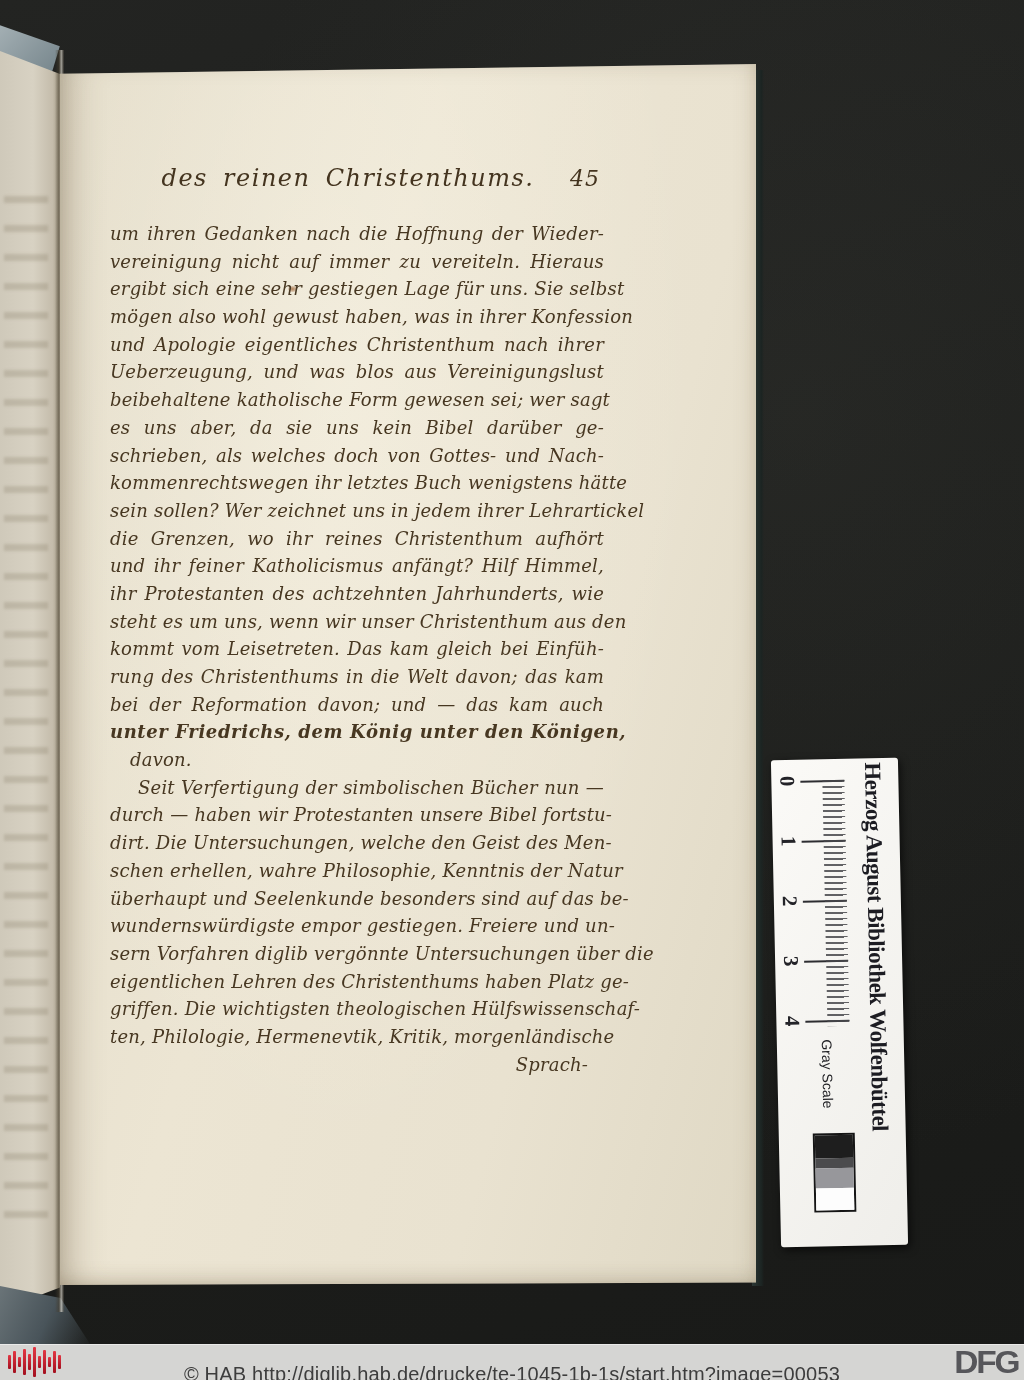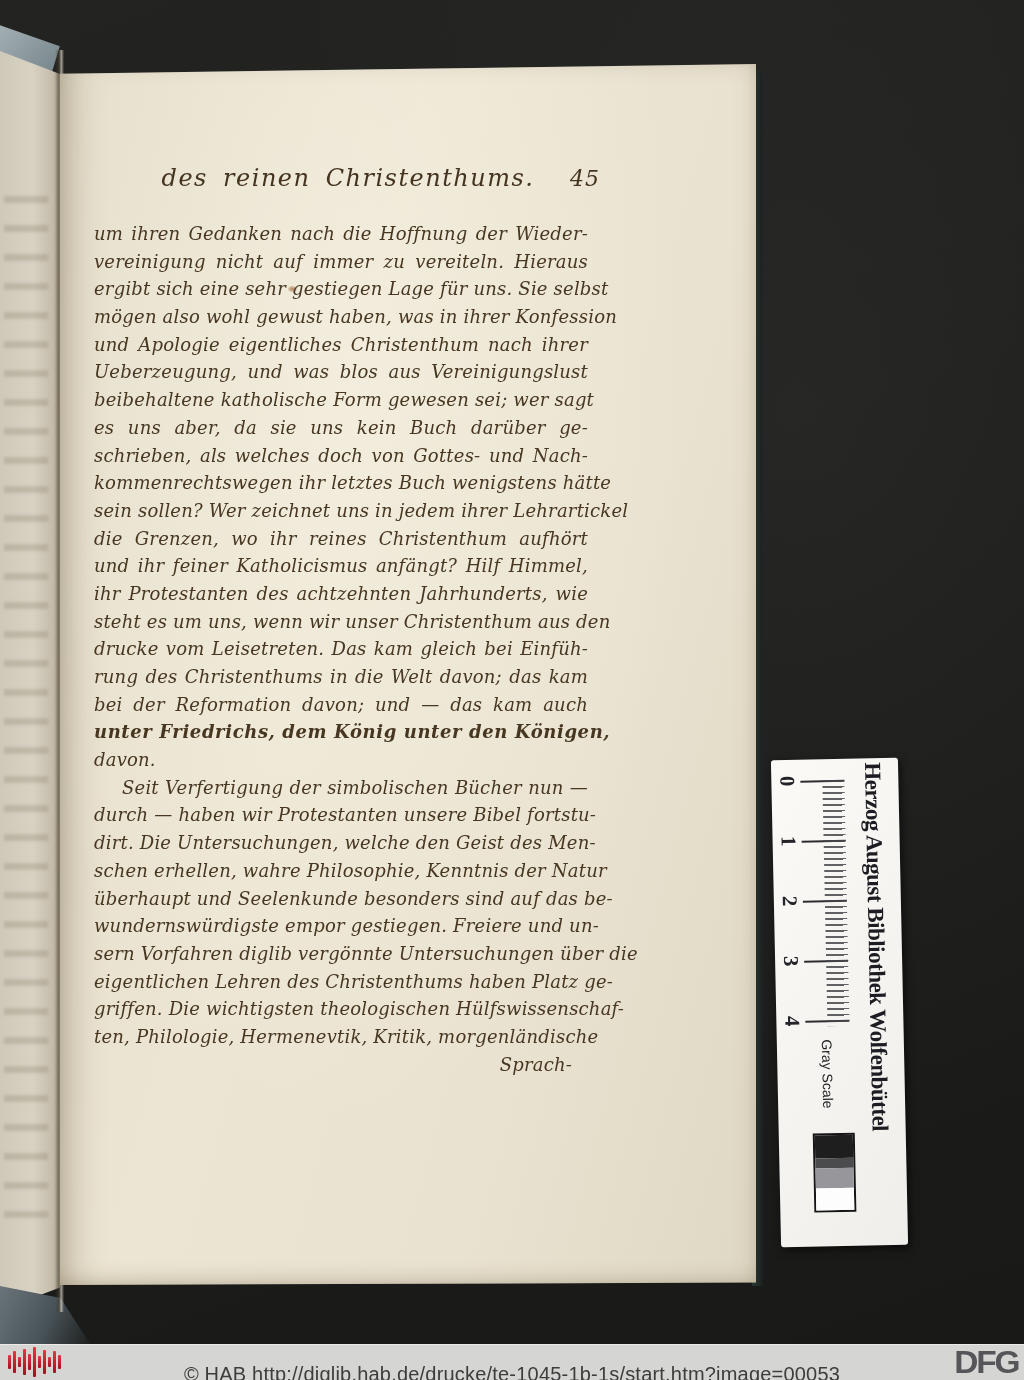--- a/index.html
+++ b/index.html
@@ -38,25 +38,25 @@
                 inset 0 -12px 26px -16px rgba(110,95,62,.4),
                 2px 3px 10px rgba(0,0,0,.55);
      clip-path:polygon(0 0.8%,100% 0,100% 99.8%,0 100%);font-style:italic;}
   .fox-spot{position:absolute;left:228px;top:222px;width:9px;height:6px;border-radius:50%;
      background:radial-gradient(#a1683a,rgba(161,104,58,0));opacity:.8;}
   .header-row{position:absolute;left:52px;top:100px;width:492px;display:flex;
      align-items:baseline;color:#44341f;}
   .title{flex:1;text-align:center;font-size:24px;letter-spacing:1.5px;word-spacing:6px;
      padding-left:14px;}
   .pagenum{font-size:22px;letter-spacing:1px;padding-right:4px;}
-  .lines{position:absolute;left:34px;top:156px;width:494px;color:#473721;}
+  .lines{position:absolute;left:50px;top:156px;width:494px;color:#473721;}
   .line{height:27.7px;font-size:18px;line-height:27.7px;white-space:nowrap;
      text-align:justify;text-align-last:justify;letter-spacing:.2px;}
   .line.bold{font-weight:bold;letter-spacing:.6px;}
-  .line.left{text-align-last:left;}
+  .line.left{text-align-last:left;margin-left:20px;}
   .line.indent{padding-left:28px;width:466px;}
   .line.catchword{text-align-last:right;padding-right:16px;}
   
   .card{position:absolute;left:776px;top:759px;width:127px;height:487px;
      background:linear-gradient(120deg,#fbfaf7,#efeeea);border-radius:3px;
      box-shadow:2px 3px 9px rgba(0,0,0,.65);transform:rotate(-1.2deg);}
   .rnum{position:absolute;left:4px;width:24px;height:24px;transform:rotate(90deg);
      font-family:"Liberation Serif",serif;font-weight:bold;font-size:21px;color:#232328;
      text-align:center;line-height:24px;}
   .rtick{position:absolute;left:29px;width:44px;height:2px;background:#2d2d31;}
@@ -101,29 +101,29 @@
       <div class="pagenum">45</div>
     </div>
     <div class="lines">
         <div class="line">um ihren Gedanken nach die Hoffnung der Wieder-</div>
         <div class="line">vereinigung nicht auf immer zu vereiteln.  Hieraus</div>
         <div class="line">ergibt sich eine sehr gestiegen Lage für uns.  Sie selbst</div>
         <div class="line">mögen also wohl gewust haben, was in ihrer Konfession</div>
         <div class="line">und Apologie eigentliches Christenthum nach ihrer</div>
         <div class="line">Ueberzeugung, und was blos aus Vereinigungslust</div>
         <div class="line">beibehaltene katholische Form gewesen sei; wer sagt</div>
-        <div class="line">es uns aber, da sie uns kein Buch darüber ge-</div>
+        <div class="line">es uns aber, da sie uns kein Bibel darüber ge-</div>
         <div class="line">schrieben, als welches doch von Gottes- und Nach-</div>
         <div class="line">kommenrechtswegen ihr letztes Buch wenigstens hätte</div>
         <div class="line">sein sollen? Wer zeichnet uns in jedem ihrer Lehrartickel</div>
         <div class="line">die Grenzen, wo ihr reines Christenthum aufhört</div>
         <div class="line">und ihr feiner Katholicismus anfängt? Hilf Himmel,</div>
         <div class="line">ihr Protestanten des achtzehnten Jahrhunderts, wie</div>
         <div class="line">steht es um uns, wenn wir unser Christenthum aus den</div>
-        <div class="line">drucke vom Leisetreten.  Das kam gleich bei Einfüh-</div>
+        <div class="line">kommt vom Leisetreten.  Das kam gleich bei Einfüh-</div>
         <div class="line">rung des Christenthums in die Welt davon; das kam</div>
         <div class="line">bei der Reformation davon; und — das kam auch</div>
         <div class="line bold">unter Friedrichs, dem König unter den Königen,</div>
         <div class="line left">davon.</div>
         <div class="line indent">Seit Verfertigung der simbolischen Bücher nun —</div>
         <div class="line">durch — haben wir Protestanten unsere Bibel fortstu-</div>
         <div class="line">dirt.  Die Untersuchungen, welche den Geist des Men-</div>
         <div class="line">schen erhellen, wahre Philosophie, Kenntnis der Natur</div>
         <div class="line">überhaupt und Seelenkunde besonders sind auf das be-</div>
         <div class="line">wundernswürdigste empor gestiegen.  Freiere und un-</div>

